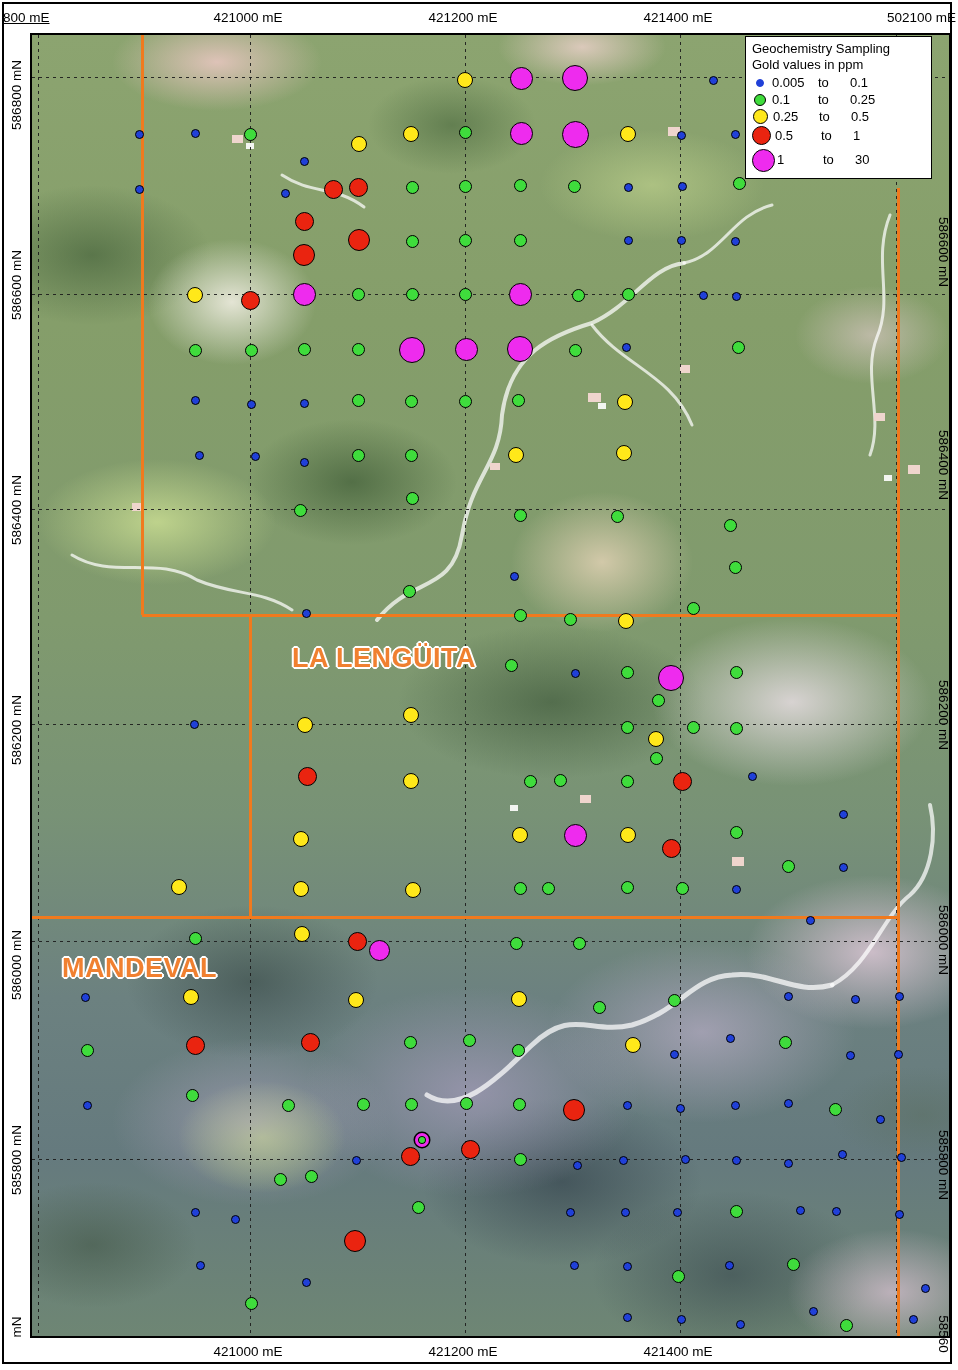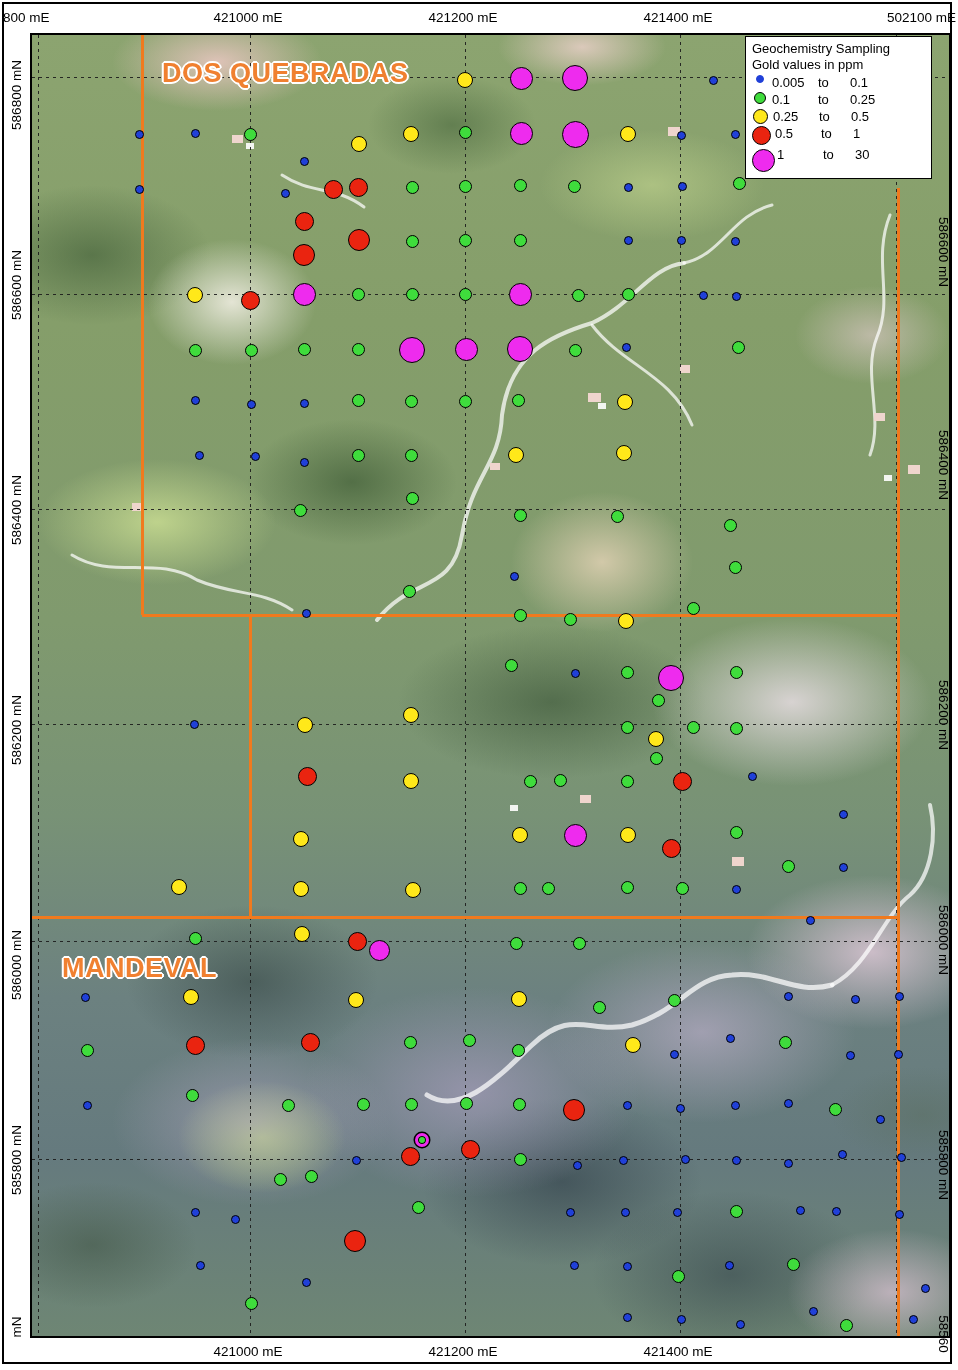--- a/index.html
+++ b/index.html
@@ -47,21 +47,21 @@
   .dot-m{background:#ee2bee;}
   .dot-s{background:#3fdc3c;border:3px solid #ee2bee;box-shadow:0 0 0 1.5px #000, inset 0 0 0 1px #000;}
   
   .ax{position:absolute;font-size:13.5px;color:#000;white-space:nowrap;}
   .ax-top{top:10px;}
   .ax-bottom{top:1344px;}
   .ax-side{transform-origin:center;}
   
   .legend{position:absolute;left:745px;top:36px;width:187px;background:#fff;border:1.5px solid #000;box-sizing:border-box;padding:4px 6px 6px 6px;z-index:30;}
   .legend-title{font-size:13px;color:#000;line-height:16px;}
-  .legend-row{display:flex;align-items:flex-start;margin-top:2px;}
+  .legend-row{display:flex;align-items:center;margin-top:2px;}
   .legend-swatch{border-radius:50%;border:1px solid #000;box-sizing:border-box;flex:0 0 auto;}
   .lr0 .legend-swatch{width:8px;height:8px;margin:0 8px 0 4px;border-color:#2040d8;}
   .lr1 .legend-swatch{width:12px;height:12px;margin:0 6px 0 2px;}
   .lr2 .legend-swatch{width:15px;height:15px;margin:0 5px 0 1px;}
   .lr3 .legend-swatch{width:19px;height:19px;margin:0 4px 0 0;}
   .lr4 .legend-swatch{width:23px;height:23px;margin:2px 2px 0 0;}
   .legend-from{font-size:13px;width:46px;}
   .legend-to{font-size:13px;width:32px;}
   .legend-val{font-size:13px;}
   .sw-b{background:#2040d8;}.sw-g{background:#3fdc3c;}.sw-y{background:#ffe81a;}.sw-r{background:#ea2410;}.sw-m{background:#ee2bee;}
@@ -112,21 +112,21 @@
     <div class="grid-h" style="top: 259px;"></div>
     <div class="grid-h" style="top: 474px;"></div>
     <div class="grid-h" style="top: 689px;"></div>
     <div class="grid-h" style="top: 906px;"></div>
     <div class="grid-h" style="top: 1124px;"></div>
     <div class="boundary" style="left: 108.5px; top: 0px; width: 3px; height: 580px;"></div>
     <div class="boundary" style="left: 110px; top: 578.5px; width: 756px; height: 3px;"></div>
     <div class="boundary" style="left: 216.5px; top: 580px; width: 3px; height: 302px;"></div>
     <div class="boundary" style="left: 0px; top: 880.5px; width: 866px; height: 3px;"></div>
     <div class="boundary" style="left: 864.5px; top: 153px; width: 3px; height: 1152px;"></div>
-    <div class="area-label" style="left: 130px; top: 23px;">DOS QUEBRADAS</div>
+    <div class="area-label" style="left: 260px; top: 608px;">LA LENGÜITA</div>
     <div class="area-label" style="left: 30px; top: 918px;">MANDEVAL</div>
     <div class="dot dot-y" style="left: 425px; top: 37px; width: 16px; height: 16px;"></div>
     <div class="dot dot-m" style="left: 477.5px; top: 31.5px; width: 23px; height: 23px;"></div>
     <div class="dot dot-m" style="left: 530px; top: 30px; width: 26px; height: 26px;"></div>
     <div class="dot dot-b" style="left: 676.5px; top: 40.5px; width: 9px; height: 9px;"></div>
     <div class="dot dot-b" style="left: 102.5px; top: 94.5px; width: 9px; height: 9px;"></div>
     <div class="dot dot-b" style="left: 158.5px; top: 93.5px; width: 9px; height: 9px;"></div>
     <div class="dot dot-g" style="left: 211.5px; top: 92.5px; width: 13px; height: 13px;"></div>
     <div class="dot dot-y" style="left: 319px; top: 101px; width: 16px; height: 16px;"></div>
     <div class="dot dot-y" style="left: 371px; top: 91px; width: 16px; height: 16px;"></div>
@@ -357,21 +357,21 @@
   </div>
   <div class="legend-row lr4">
     <span class="legend-swatch sw-m"></span>
     <span class="legend-from">1</span>
     <span class="legend-to">to</span>
     <span class="legend-val">30</span>
   </div>
 </div>
 
 <div>
-    <div class="ax ax-top" style="left: 3px;">800 mE</div>
+    <div class="ax ax-top" style="left: 3px; text-decoration: underline;">800 mE</div>
     <div class="ax ax-top" style="left: 248px; transform: translateX(-50%);">421000 mE</div>
     <div class="ax ax-top" style="left: 463px; transform: translateX(-50%);">421200 mE</div>
     <div class="ax ax-top" style="left: 678px; transform: translateX(-50%);">421400 mE</div>
     <div class="ax ax-top" style="right: 2px;">502100 mE</div>
   </div>
 <div>
     <div class="ax ax-bottom" style="left: 248px; transform: translateX(-50%);">421000 mE</div>
     <div class="ax ax-bottom" style="left: 463px; transform: translateX(-50%);">421200 mE</div>
     <div class="ax ax-bottom" style="left: 678px; transform: translateX(-50%);">421400 mE</div>
   </div>

